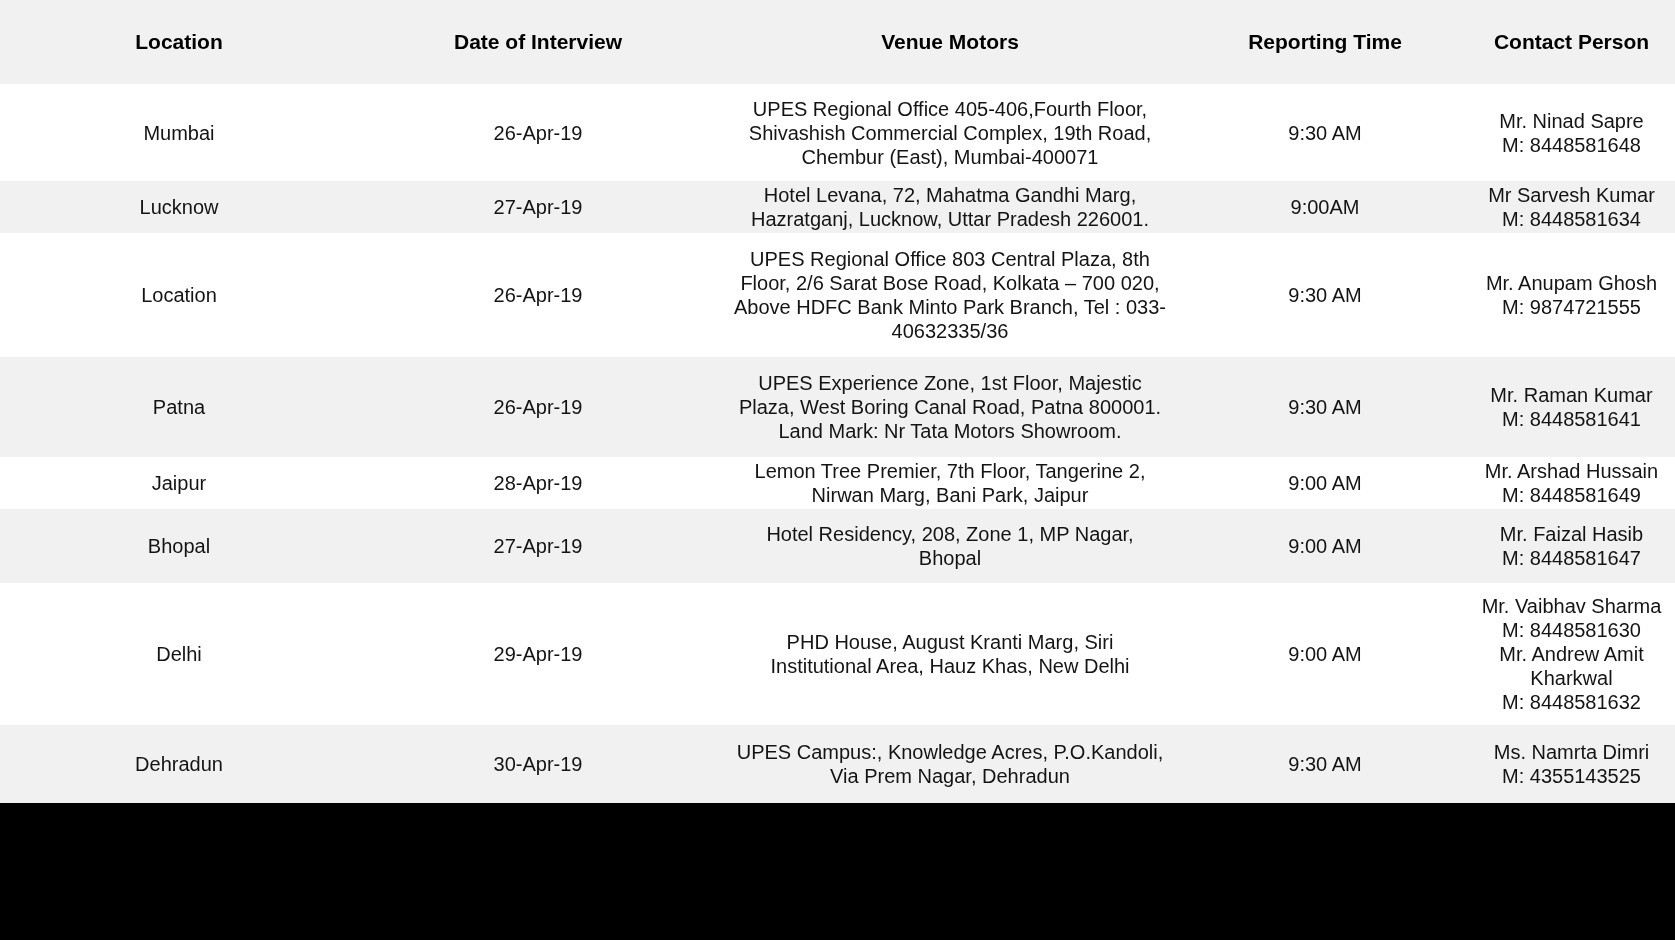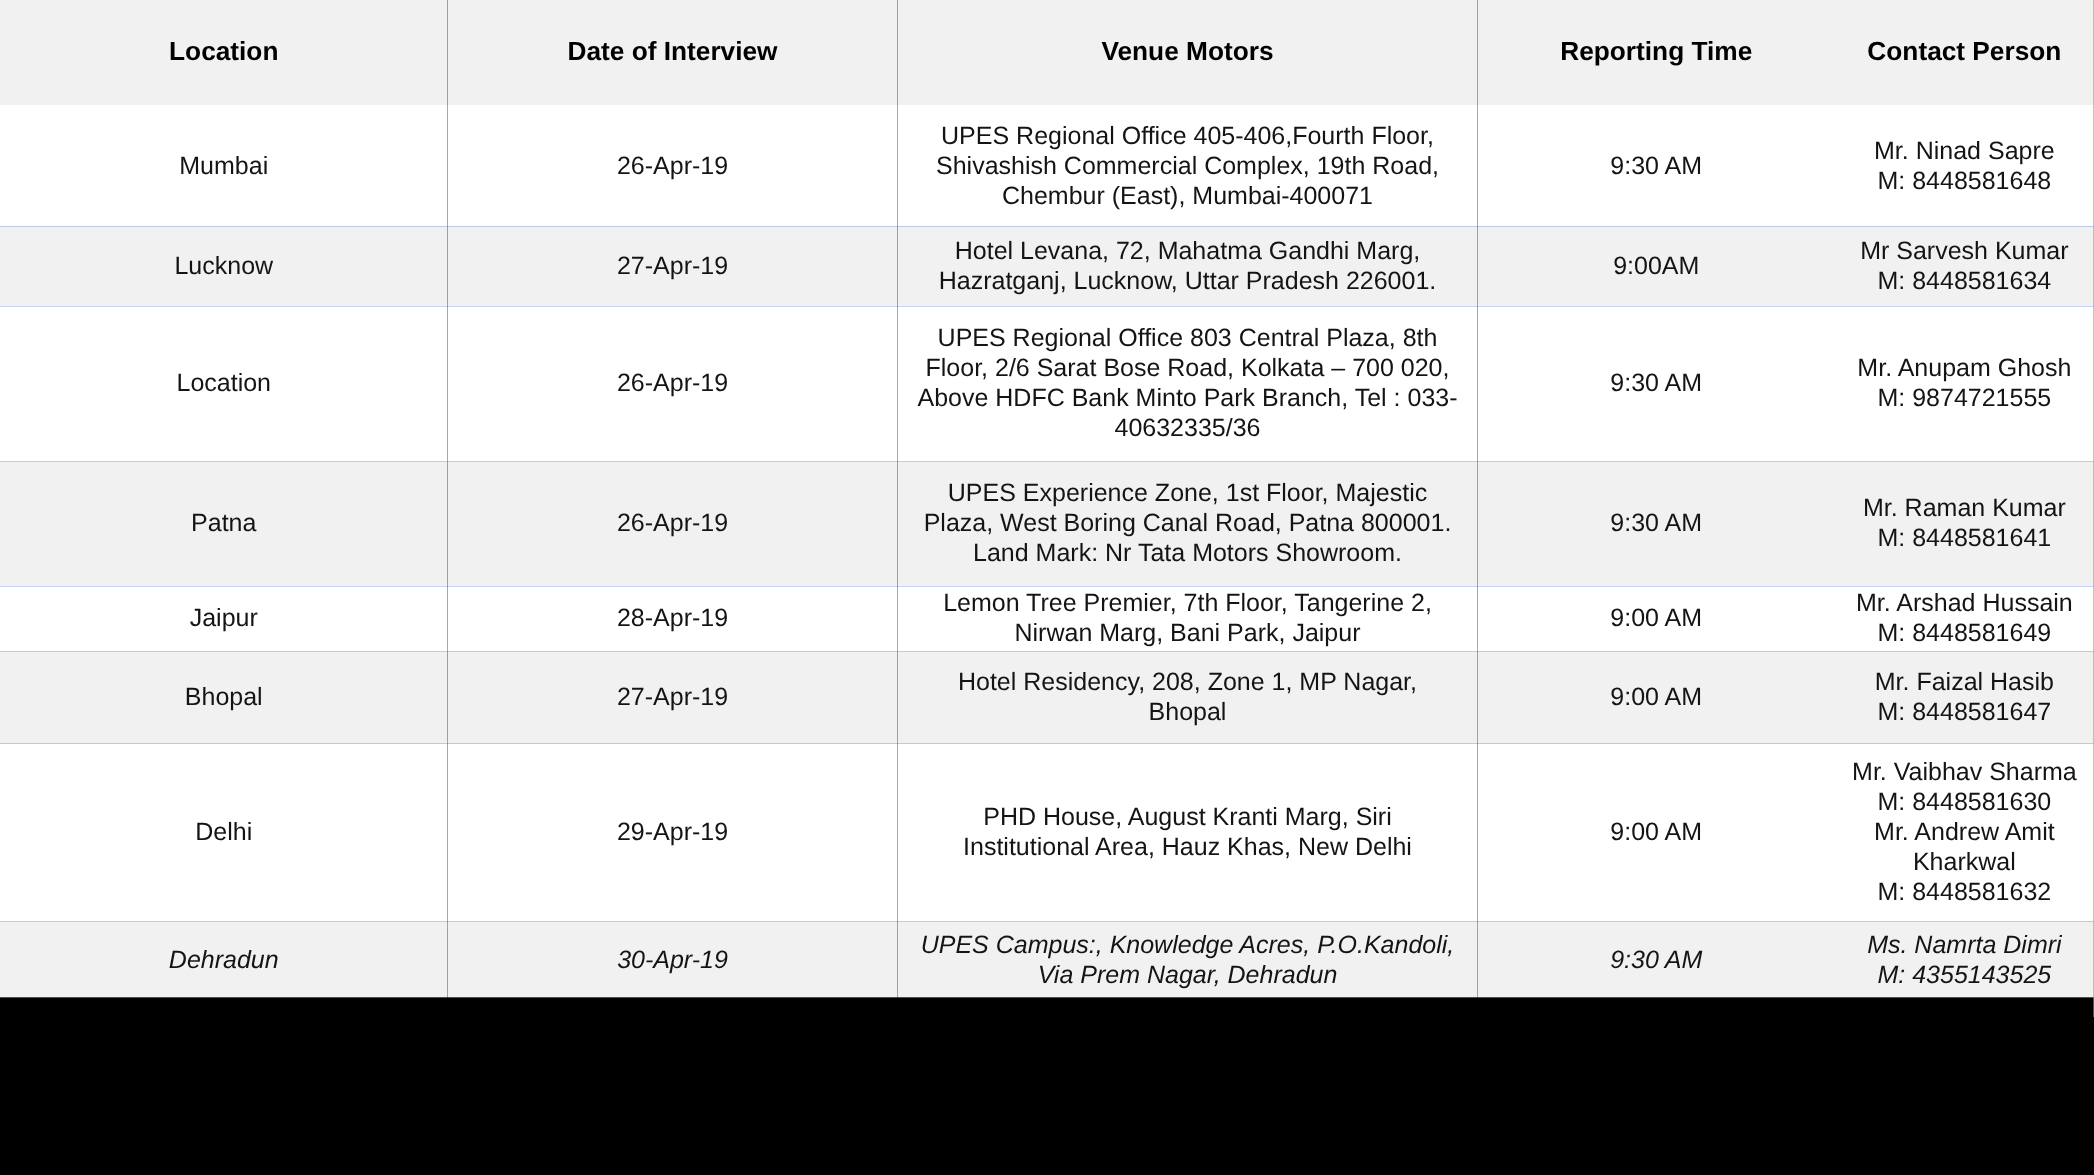--- a/index.html
+++ b/index.html
@@ -7,21 +7,21 @@
     padding: 0;
     background: #ffffff;
     font-family: "Liberation Sans", sans-serif;
   }
   .page {
     width: 1675px;
     height: 940px;
     overflow: hidden;
     display: flex;
     flex-direction: column;
-    background: #1d4ed8;
+    background: #bef264;
   }
   table.schedule {
     width: 1675px;
     border-collapse: collapse;
     table-layout: fixed;
     color: #141414;
   }
   table.schedule th,
   table.schedule td {
     text-align: center;
@@ -43,28 +43,28 @@
     font-size: 20px;
     line-height: 24px;
   }
   tbody tr { background: #ffffff; }
   tbody tr:nth-child(even) { background: #f1f1f2; }
 
   td.multiline { white-space: pre-line; }
 
   tr.r-mumbai     { height: 97px; }
   tr.r-panipat    { height: 60px; }
-  tr.r-lucknow    { height: 64px; }
+  tr.r-lucknow    { height: 52px; }
   tr.r-kolkata    { height: 124px; }
   tr.r-patna      { height: 100px; }
   tr.r-jaipur     { height: 43px; }
   tr.r-bhopal     { height: 74px; }
   tr.r-delhi      { height: 142px; }
   tr.r-chandigarh { height: 70px; }
-  tr.r-dehradun   { height: 61px; font-style: italic; }
+  tr.r-dehradun   { height: 78px; }
 
   .bottom-bar {
     width: 100%;
     flex: 1 1 auto;
     min-height: 16px;
     background: #000000;
   }
 </style>
 </head>
 <body>

